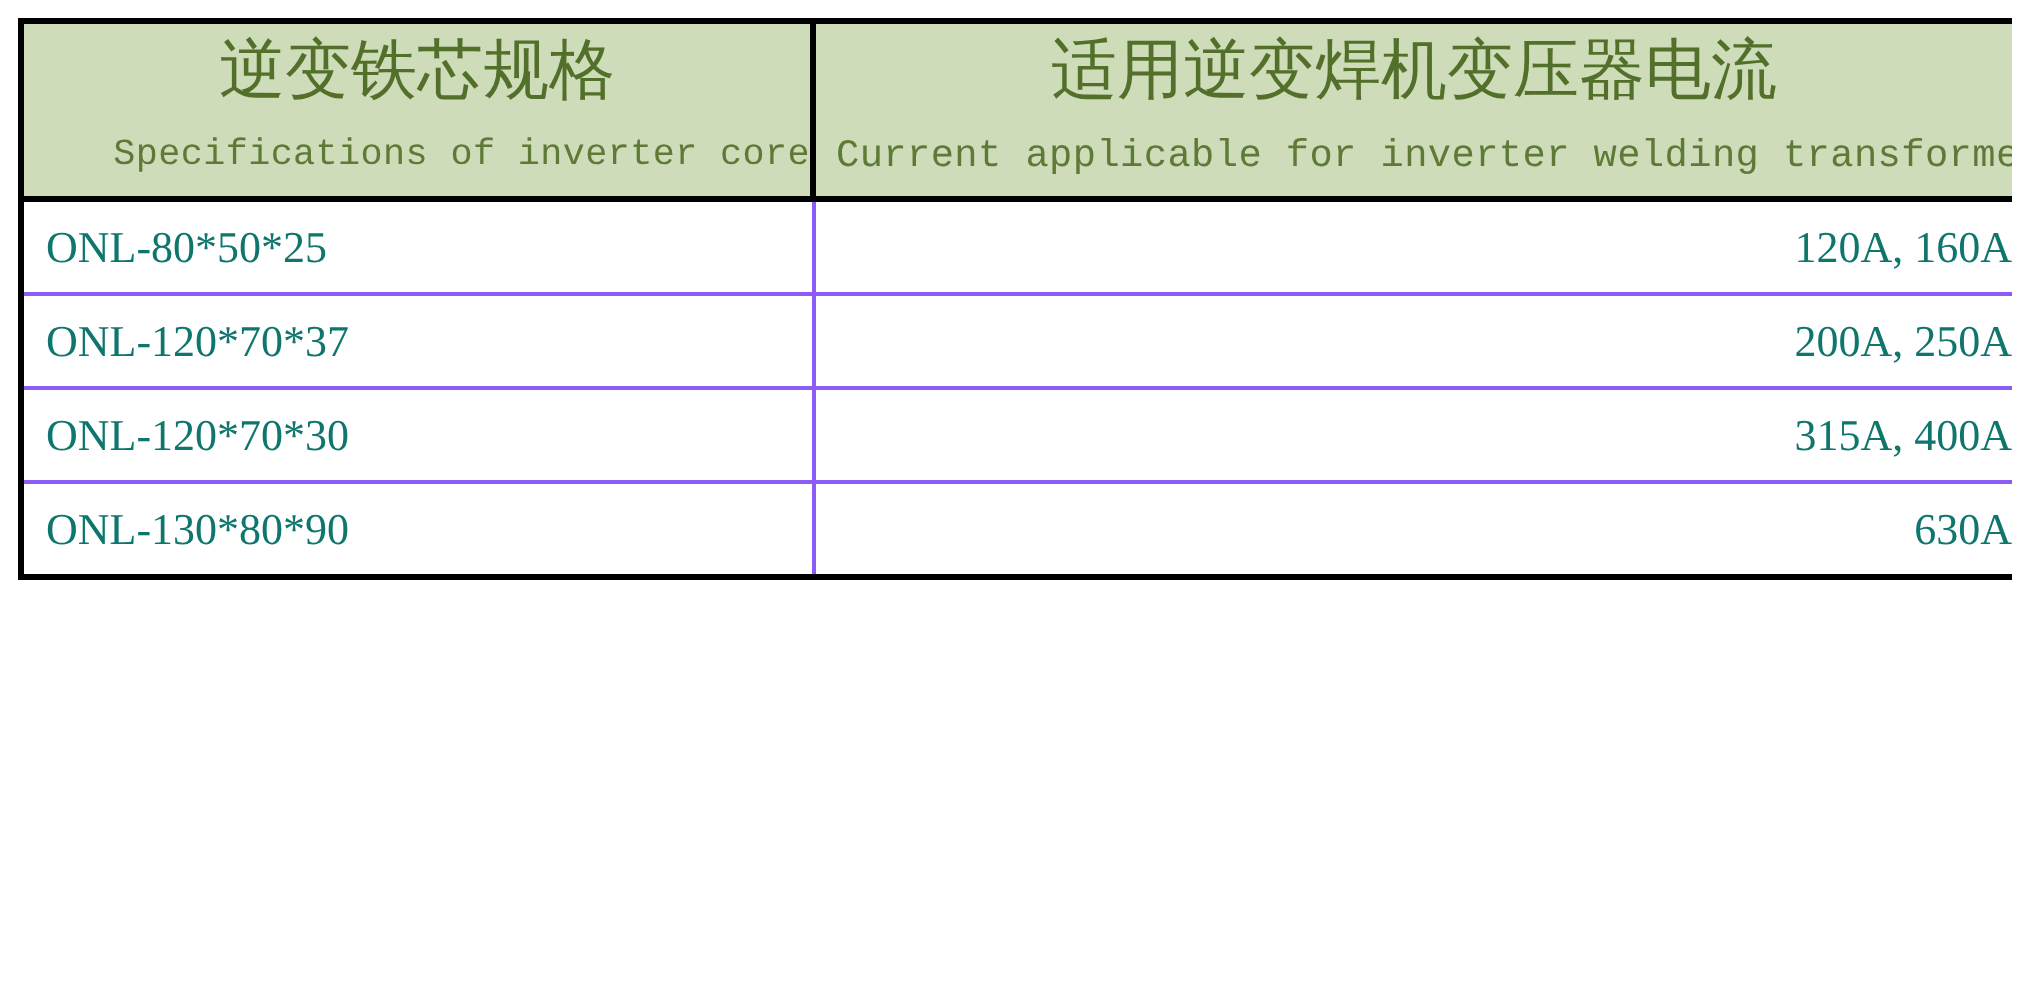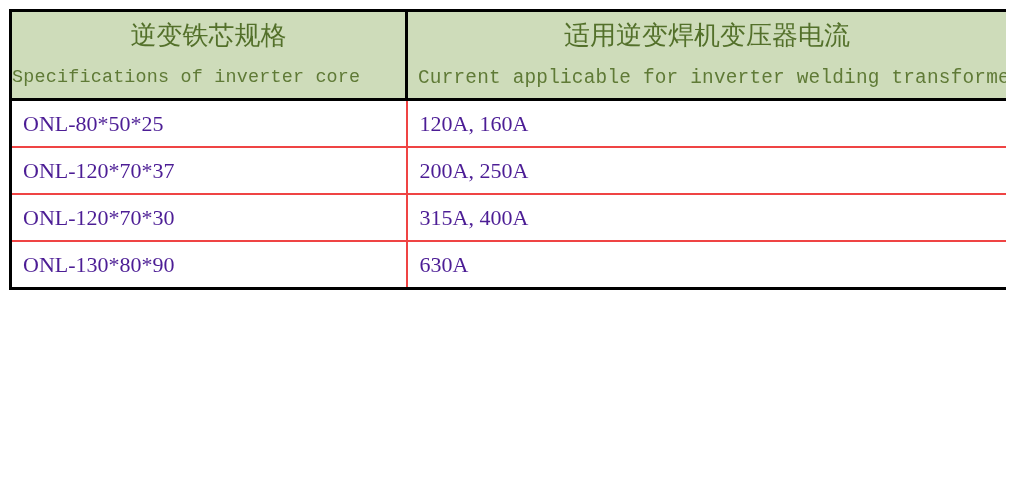--- a/index.html
+++ b/index.html
@@ -45,61 +45,62 @@
     vertical-align: middle;
     text-align: center;
     overflow: hidden;
     white-space: nowrap;
     height: 86px;
   }
   .hdr-cn {
     display: block;
     color: #53702a;
     font-family: "Liberation Serif", "DejaVu Serif", serif;
-    font-size: 26px;
+    font-size: 33px;
     line-height: 46px;
     font-weight: normal;
     text-align: center;
     white-space: nowrap;
   }
   .hdr-en {
     display: block;
     color: #5f7a36;
     font-family: "Liberation Mono", "DejaVu Sans Mono", monospace;
     font-size: 19px;
     line-height: 38px;
     font-weight: normal;
     letter-spacing: 0.2px;
-    text-align: left;
+    text-align: right;
     white-space: nowrap;
   }
   th.header-cell.col-1 .hdr-en { font-size: 18.4px; }
   th.header-cell.col-2 .hdr-en {
     font-size: 19.4px;
     text-align: left;
     padding-left: 10px;
   }
 
   
   tbody td.data-cell {
-    border: 2px solid #ef4444;
+    border: 2px solid #8b5cf6;
     padding: 0 0 0 11px;
     height: 45px;
     vertical-align: middle;
-    color: #4c1d95;
+    color: #0f766e;
     background: #ffffff;
     font-family: "Liberation Serif", "DejaVu Serif", serif;
     font-size: 22px;
     line-height: 45px;
     white-space: nowrap;
     overflow: hidden;
     text-align: left;
   }
   tbody td.data-cell.cell-current {
     padding-left: 12px;
+    text-align: right;
   }
 </style>
 </head>
 <body>
 
 <div id="spec-table-wrap">
   <table class="spec-table">
     <colgroup>
       <col class="col-spec">
       <col class="col-curr">

